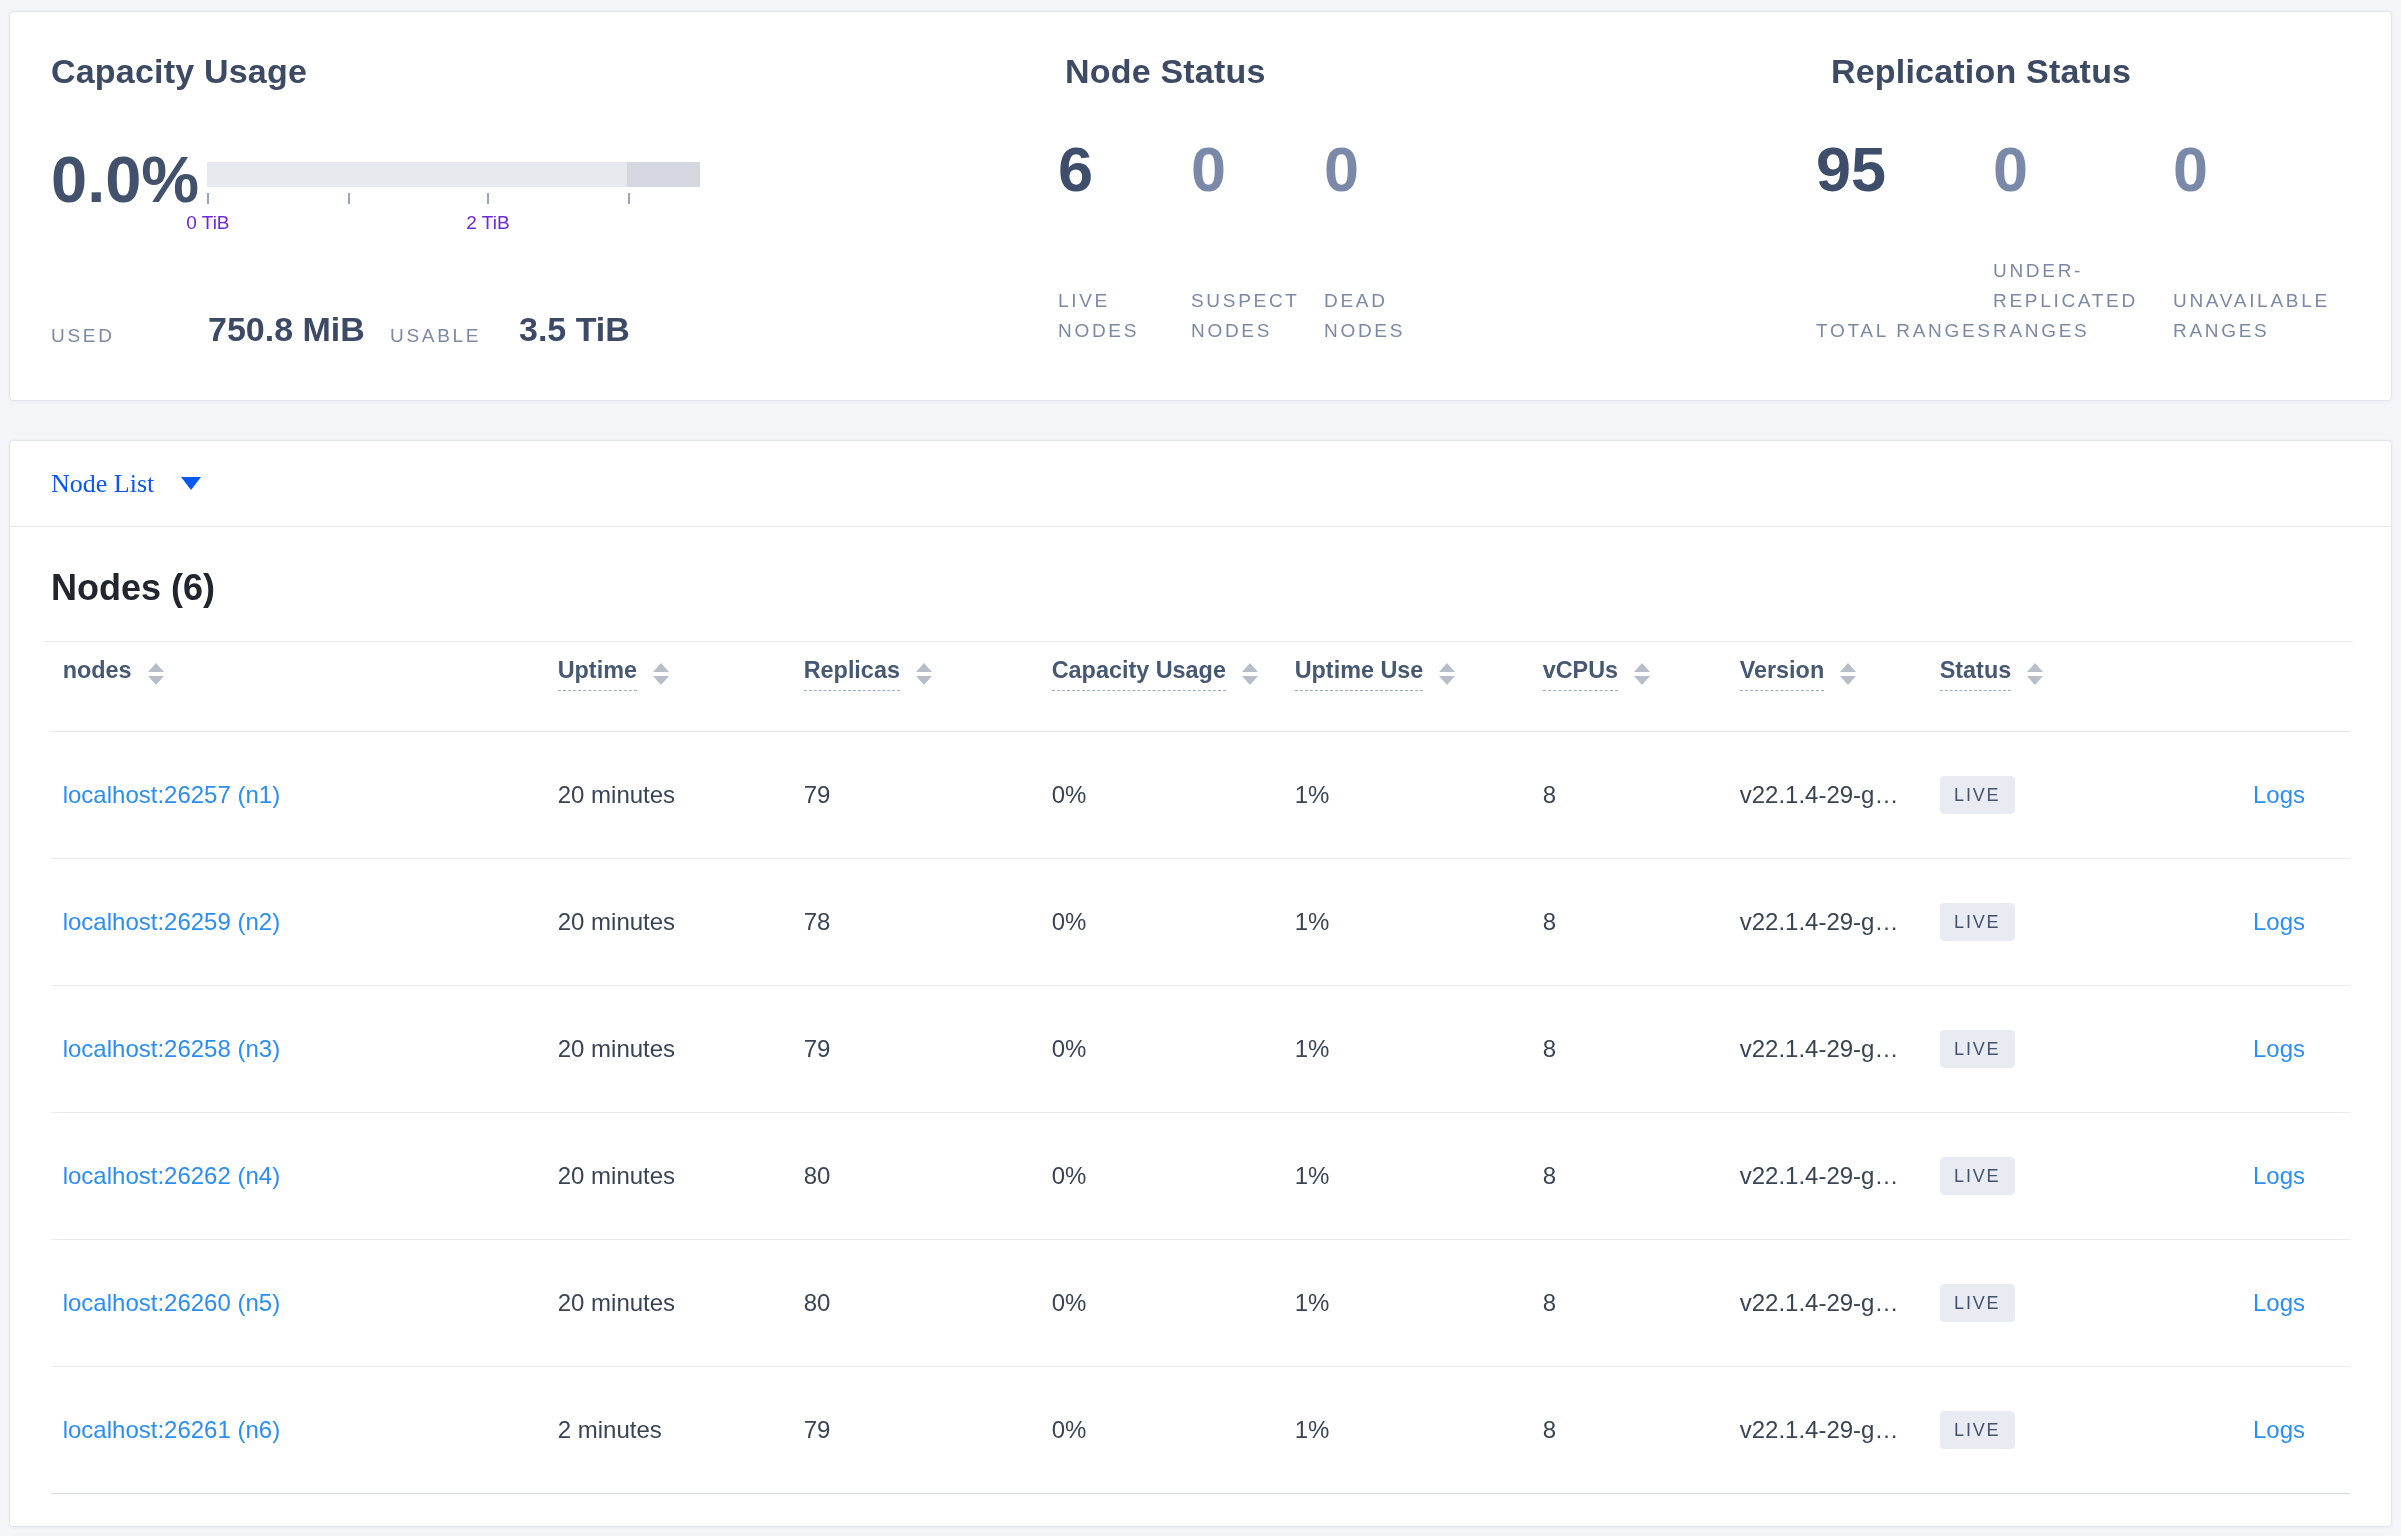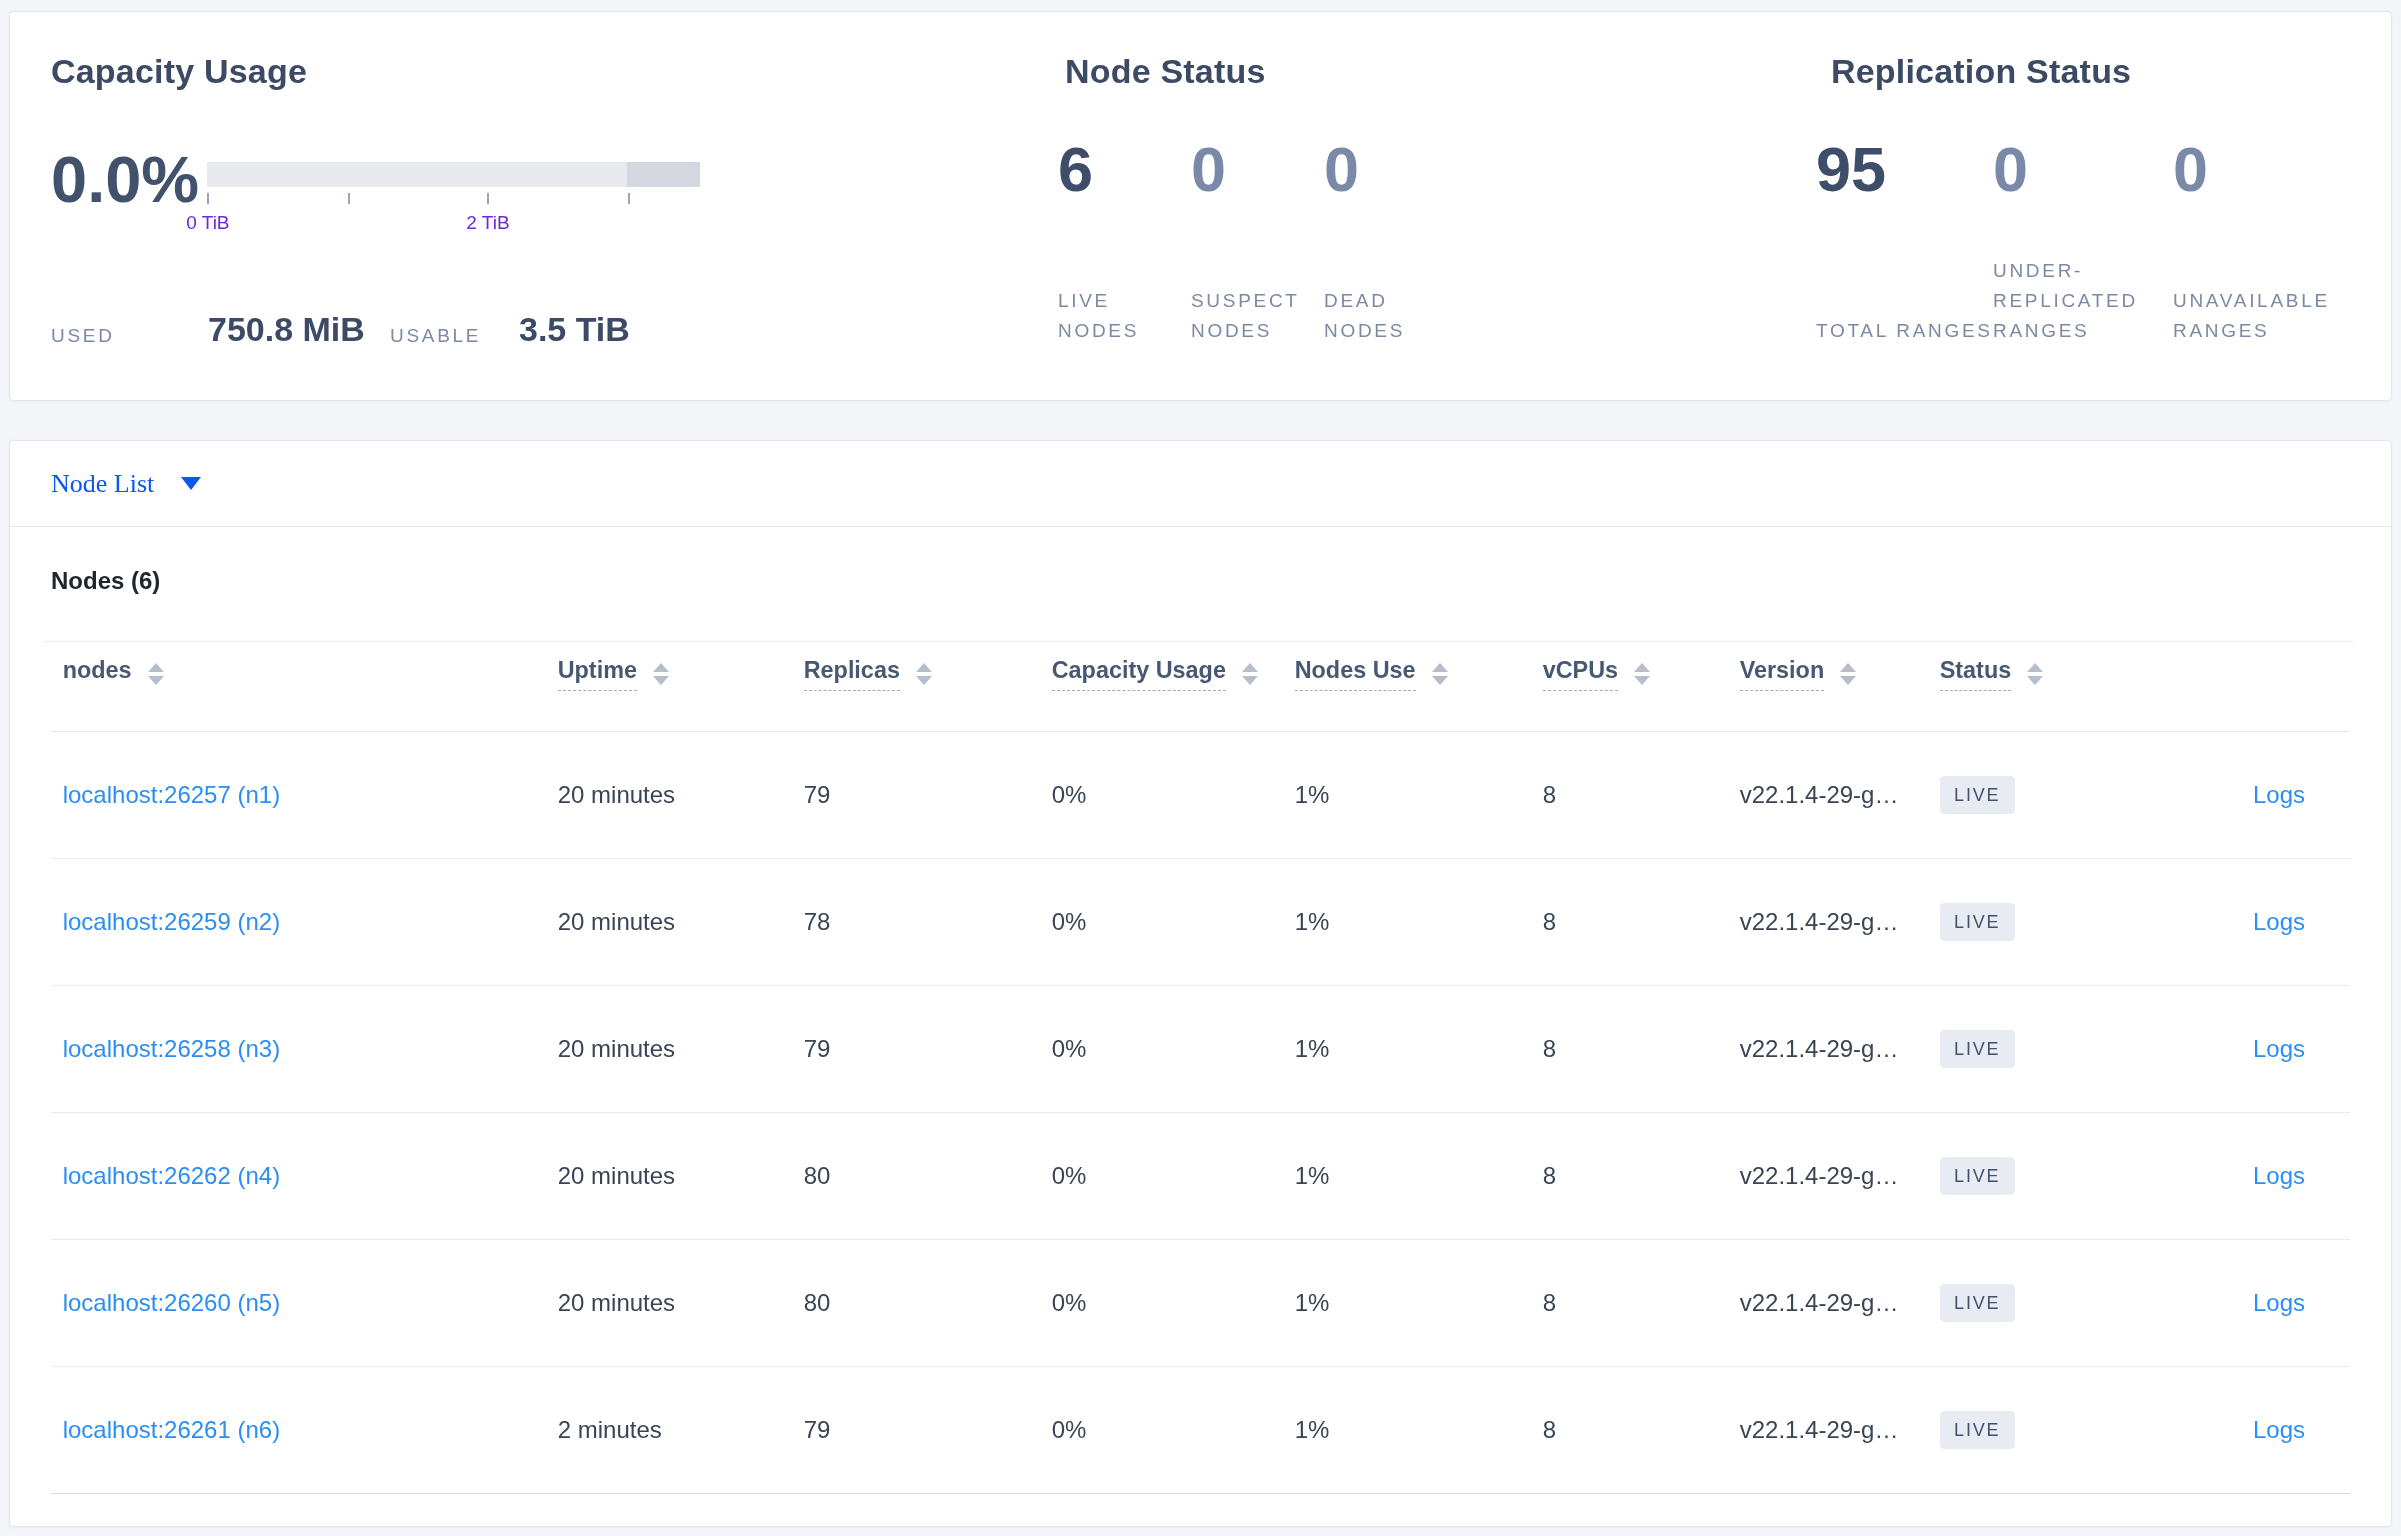--- a/index.html
+++ b/index.html
@@ -76,21 +76,21 @@
   .view-selector-label{
     font-size:26px; font-weight:500; color:#0a57f2;
   }
   .caret-down{
     margin-left:27px; width:0; height:0;
     border-left:10.8px solid transparent; border-right:10.8px solid transparent;
     border-top:13.5px solid #0a57f2;
   }
   .nodes-title{
     position:absolute; left:41px; top:126px;
-    font-size:24px; font-weight:600; color:#20252e;
+    font-size:36px; font-weight:600; color:#20252e;
   }
   .title-sep{
     position:absolute; left:34px; right:38px; top:200px;
     border-top:0.9px solid #e9ebf0;
   }
   .table{position:absolute; left:41px; right:41px; top:216px;}
   .header-row{
     display:flex; align-items:flex-start; height:74px;
     border-bottom:0.9px solid #e5e7ed;
   }
@@ -225,21 +225,21 @@
 
   <div class="th col-3">
     <span class="h-label">Capacity Usage</span>
     <span class="sort-icon">
       <span class="tri-up"></span>
       <span class="tri-down"></span>
     </span>
   </div>
 
   <div class="th col-4">
-    <span class="h-label">Nodes Use</span>
+    <span class="h-label">Uptime Use</span>
     <span class="sort-icon">
       <span class="tri-up"></span>
       <span class="tri-down"></span>
     </span>
   </div>
 
   <div class="th col-5">
     <span class="h-label">vCPUs</span>
     <span class="sort-icon">
       <span class="tri-up"></span>

